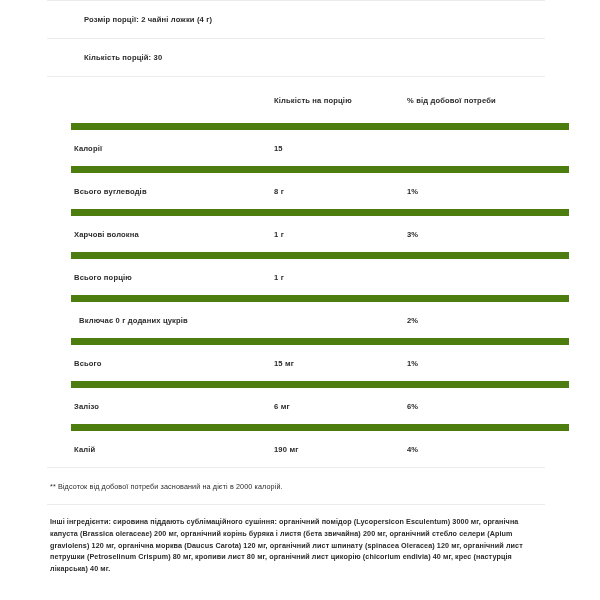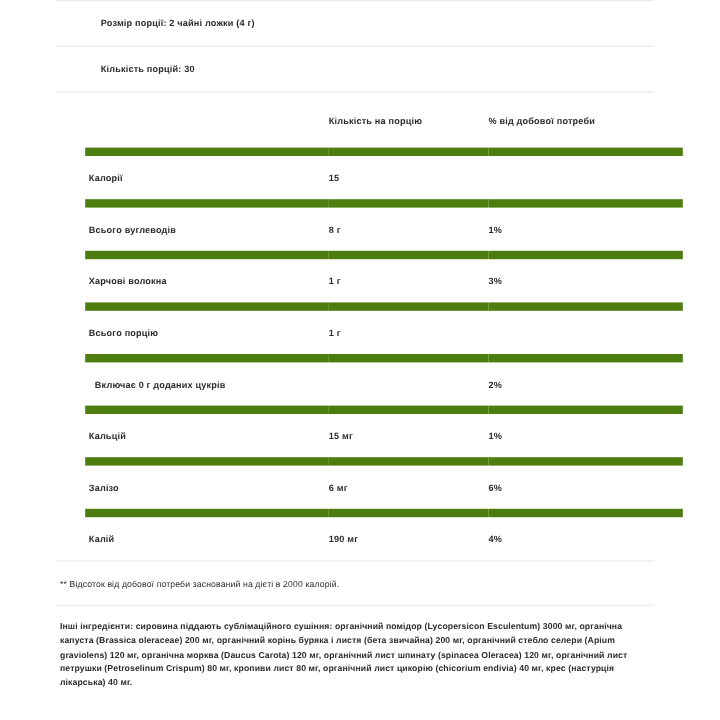--- a/index.html
+++ b/index.html
@@ -160,21 +160,21 @@
             <td class="pad-name">Всього порцію</td>
             <td class="pad-amt">1 г</td>
             <td class="pad-dv"></td>
           </tr>
           <tr>
             <td class="pad-name indent">Включає 0 г доданих цукрів</td>
             <td class="pad-amt"></td>
             <td class="pad-dv">2%</td>
           </tr>
           <tr>
-            <td class="pad-name">Кальцій</td>
+            <td class="pad-name">Всього</td>
             <td class="pad-amt">15 мг</td>
             <td class="pad-dv">1%</td>
           </tr>
           <tr>
             <td class="pad-name">Залізо</td>
             <td class="pad-amt">6 мг</td>
             <td class="pad-dv">6%</td>
           </tr>
           <tr>
             <td class="pad-name">Калій</td>

